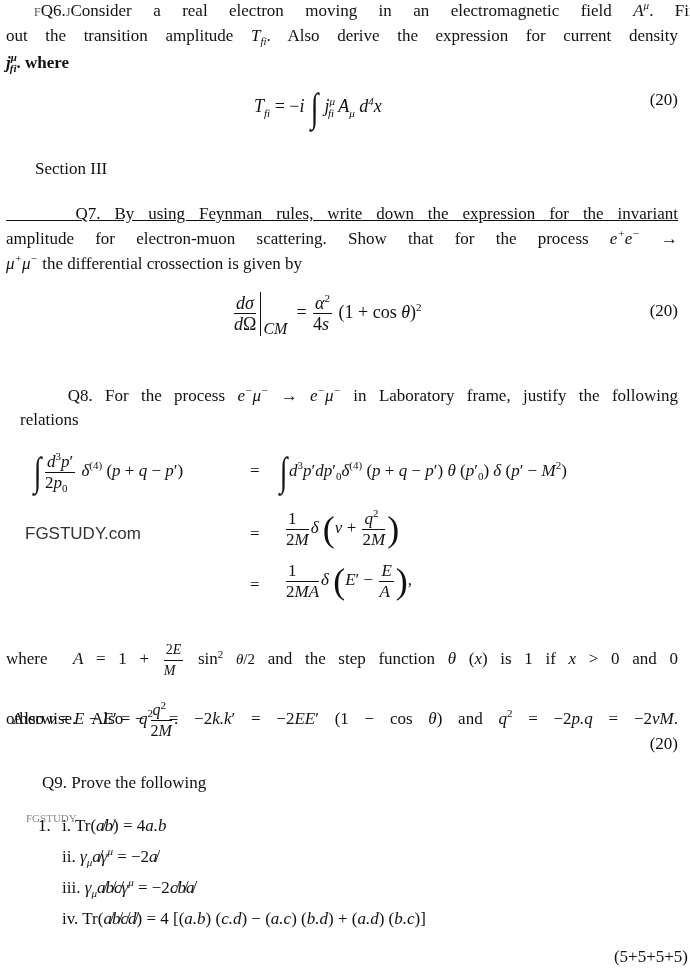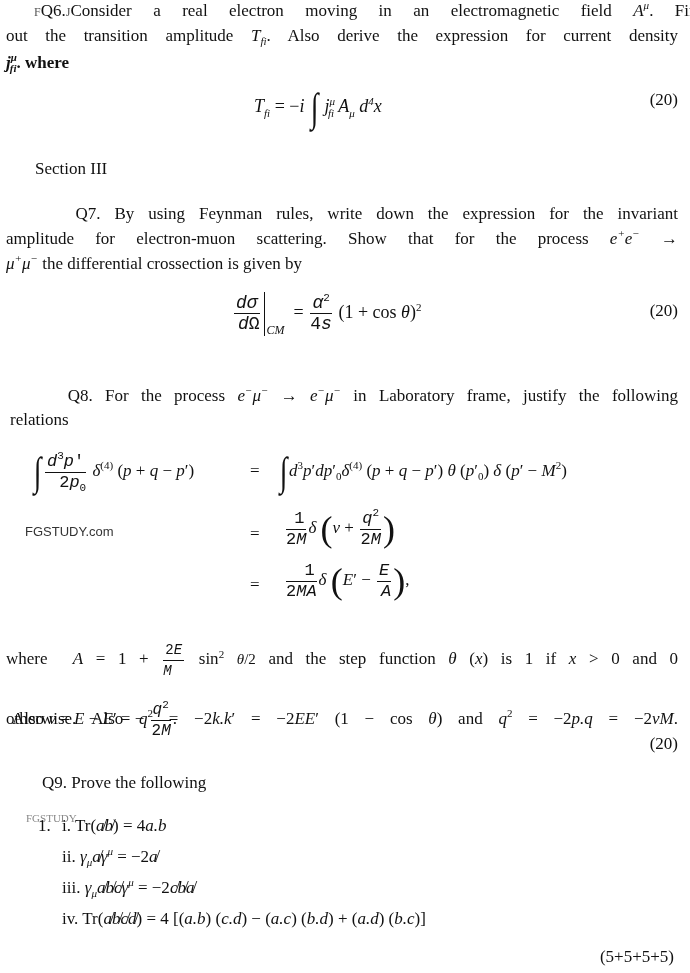--- a/index.html
+++ b/index.html
@@ -7,55 +7,55 @@
     width: 690px; height: 973px; overflow: hidden; position: relative;
     font-family: "Liberation Serif", "DejaVu Serif", serif;
     color: #111; font-size: 17px;
   }
   .abs { position: absolute; }
   .line { position: absolute; white-space: nowrap; line-height: 22px; }
   .just { position: absolute; left: 6px; width: 672px; text-align: justify; text-align-last: justify; line-height: 22px; white-space: nowrap; }
   i, .m { font-style: italic; }
   sup, sub { font-size: 11px; line-height: 0; }
   .eqnum { position: absolute; right: 12px; white-space: nowrap; }
-  .frac { display: inline-block; vertical-align: middle; text-align: right; margin: 0 2px; font-family: Liberation Mono, monospace; }
+  .frac { display: inline-block; vertical-align: middle; text-align: left; margin: 0 2px; }
   .frac > span { display: block; line-height: 20px; }
   .frac > span.num { border-bottom: 1px solid #111; padding: 0 2px; }
   .bigint { font-size: 40px; line-height: 1; vertical-align: middle; font-style: normal; display: inline-block; transform: scaleX(0.7); }
   .bigparen { font-size: 36px; vertical-align: middle; line-height: 1; font-style: normal; }
-  .wm { font-family: "Liberation Sans", "DejaVu Sans", sans-serif; font-size: 13px; color: #333; }
+  .wm { font-family: "Liberation Sans", "DejaVu Sans", sans-serif; font-size: 17px; color: #333; }
   .wm-faint { font-family: Liberation Serif, serif; font-size: 11px; color: #888; }
   .evalbar { display: inline-block; vertical-align: middle; border-left: 1px solid #111; height: 44px; margin: 0 2px; }
 </style>
 </head>
 <body>
 
 <div class="just" style="top:0px;margin-left:28px;">
   <span style="font-size:12px;color:#555;">F</span><span>Q6.</span><span style="font-size:12px;color:#555;">J</span>Consider a real electron moving in an electromagnetic field <i>A<sup>μ</sup></i>. Find
 </div>
 <div class="just" style="top:25px;">out the transition amplitude <i>T<sub>fi</sub></i>. Also derive the expression for current density</div>
 <div class="line" style="top:52px; left:6px;font-weight:bold;"><i>j<sup>μ</sup><sub style="margin-left:-7px;">fi</sub></i>. <span>where</span></div>
 <div class="line" style="top:88px; left:254px; font-size:18px;">
   <i>T<sub>fi</sub></i> = −<i>i</i> <span class="bigint">∫</span> <i>j<sup>μ</sup><sub style="margin-left:-7px;">fi</sub> A<sub>μ</sub> d<sup>4</sup>x</i>
 </div>
 <div class="eqnum" style="top:90px;">(20)</div>
 
 <div class="line" style="top:158px; left:35px;">Section III</div>
 
-<div class="just" style="top:203px;">&nbsp;&nbsp;&nbsp;&nbsp;&nbsp;Q7. By using Feynman rules, write down the expression for the invariant</div>
+<div class="just" style="top:203px;text-decoration:underline;">&nbsp;&nbsp;&nbsp;&nbsp;&nbsp;Q7. By using Feynman rules, write down the expression for the invariant</div>
 <div class="just" style="top:228px;">amplitude for electron-muon scattering. Show that for the process <i>e<sup>+</sup>e<sup>−</sup></i> →</div>
 <div class="line" style="top:253px; left:6px;"><i>μ<sup>+</sup>μ<sup>−</sup></i> the differential crossection is given by</div>
 <div class="line" style="top:288px; left:232px; line-height:48px; font-size:18px;">
-  <span class="frac"><span class="num"><i>dσ</i></span><span><i>d</i>Ω</span></span><span class="evalbar"></span><i style="font-size:12px; vertical-align:-16px;">CM</i>
+  <span class="frac"><span class="num"><i>dσ</i></span><span><i>d</i>Ω</span></span><span class="evalbar"></span><i style="font-size:16px; vertical-align:-16px;">CM</i>
   &nbsp;= <span class="frac"><span class="num"><i>α</i><sup>2</sup></span><span>4<i>s</i></span></span> (1 + cos <i>θ</i>)<sup>2</sup>
 </div>
 <div class="eqnum" style="top:301px;">(20)</div>
 
 <div class="just" style="top:385px;">&nbsp;&nbsp;&nbsp;&nbsp;&nbsp;Q8. For the process <i>e<sup>−</sup>μ<sup>−</sup></i> → <i>e<sup>−</sup>μ<sup>−</sup></i> in Laboratory frame, justify the following</div>
-<div class="line" style="top:409px; left:10px;">relations</div>
+<div class="line" style="top:409px; left:20px;">relations</div>
 
 <div class="line" style="top:446px; left:32px; line-height:50px; font-size:17px;">
   <span class="bigint">∫</span><span class="frac"><span class="num"><i>d</i><sup>3</sup><i>p</i>′</span><span>2<i>p</i><sub>0</sub></span></span> <i>δ</i><sup>(4)</sup> (<i>p</i> + <i>q</i> − <i>p</i>′)
 </div>
 <div class="line" style="top:460px; left:250px;">=</div>
 <div class="line" style="top:446px; left:278px; line-height:50px; font-size:17px;">
   <span class="bigint">∫</span><i>d</i><sup>3</sup><i>p</i>′<i>dp</i>′<sub>0</sub><i>δ</i><sup>(4)</sup> (<i>p</i> + <i>q</i> − <i>p</i>′) <i>θ</i> (<i>p</i>′<sub>0</sub>) <i>δ</i> (<i>p</i>′ − <i>M</i><sup>2</sup>)
 </div>
 
 <div class="abs wm" style="top:524px; left:25px;">FGSTUDY.com</div>
@@ -86,13 +86,13 @@
 <div class="line" style="top:846px; left:62px;">
   <span>ii.</span> <i>γ<sub>μ</sub>a̸γ<sup>μ</sup></i> = −2<i>a̸</i>
 </div>
 <div class="line" style="top:877px; left:62px;text-align:center;">
   <span>iii.</span> <i>γ<sub>μ</sub>a̸b̸c̸γ<sup>μ</sup></i> = −2<i>c̸b̸a̸</i>
 </div>
 <div class="line" style="top:908px; left:62px;">
   <span>iv.</span> Tr(<i>a̸b̸c̸d̸</i>) = 4 [(<i>a.b</i>) (<i>c.d</i>) − (<i>a.c</i>) (<i>b.d</i>) + (<i>a.d</i>) (<i>b.c</i>)]
 </div>
 
-<div class="eqnum" style="top:947px; right:16px;">(5+5+5+5)</div>
+<div class="eqnum" style="top:947px; right:2px;">(5+5+5+5)</div>
 
 </body></html>

